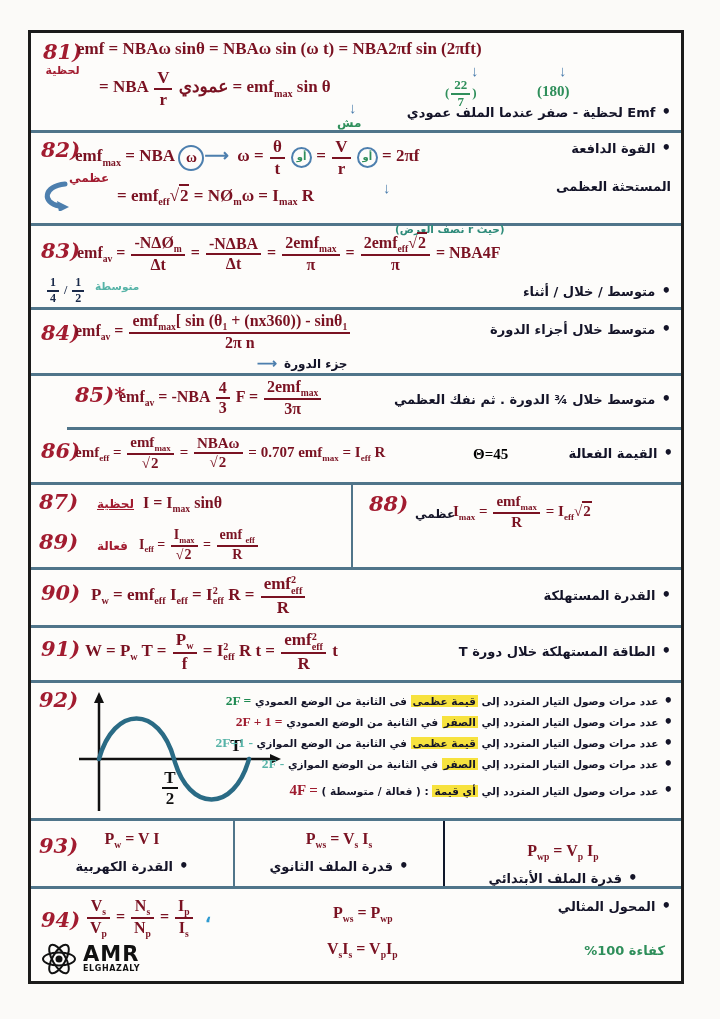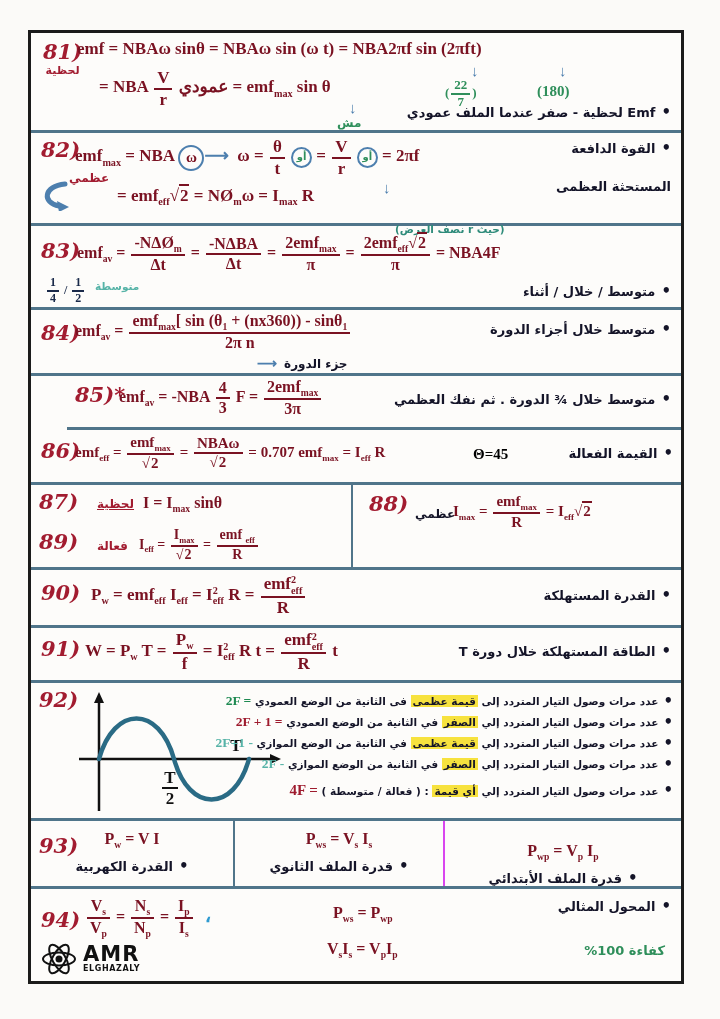--- a/index.html
+++ b/index.html
@@ -7,21 +7,21 @@
 body{position:relative;background:#fbfaf8;font-family:"Liberation Serif",serif;overflow:hidden;}
 .sheet{position:absolute;left:28px;top:30px;width:656px;height:954px;border:3px solid #1b1b1b;background:#fdfcfa;}
 .row{position:relative;border-bottom:3px solid #50758a;}
 .r81{height:100px;}.r82{height:93px;}.r83{height:84px;}.r84{height:66px;}.r85{height:54px;margin-left:36px;}
 .r86{height:55px;}.r87{height:85px;display:flex;}.r90{height:58px;}.r91{height:55px;}
 .r92{height:138px;}.r93{height:68px;display:flex;}.r94{height:92px;border-bottom:none;}
 .colL{width:322px;position:relative;border-right:2px solid #50758a;height:100%;}
 .colR{flex:1;position:relative;height:100%;}
 .cell{position:relative;height:100%;display:flex;flex-direction:column;align-items:center;padding-top:8px;gap:8px;}
 .c1{width:204px;border-right:2px solid #50758a;}
-.c2{width:210px;border-right:2px solid #d946ef;}
+.c2{width:210px;border-right:2px solid #0f172a;}
 .c3{flex:1;justify-content:flex-end;}
 .numwrap{position:absolute;text-align:center;}
 .num{font-family:"DejaVu Serif",serif;font-style:italic;font-weight:700;color:#a21c30;font-size:21px;line-height:1;}
 .numlab{display:block;font-family:"DejaVu Sans",sans-serif;font-size:11px;font-weight:700;color:#a21c30;margin-top:1px;direction:rtl;}
 .fx{position:absolute;color:#7a1222;font-weight:700;font-size:17px;white-space:pre;line-height:1.25;}
 .fx.rel{position:relative;}
 .fr{display:inline-block;vertical-align:middle;text-align:center;margin:0 2px;}
 .fn{display:block;border-bottom:2px solid currentColor;padding:0 3px;line-height:1.15;}
 .fd{display:block;padding:0 3px;line-height:1.15;}
 sub{font-size:0.6em;}

